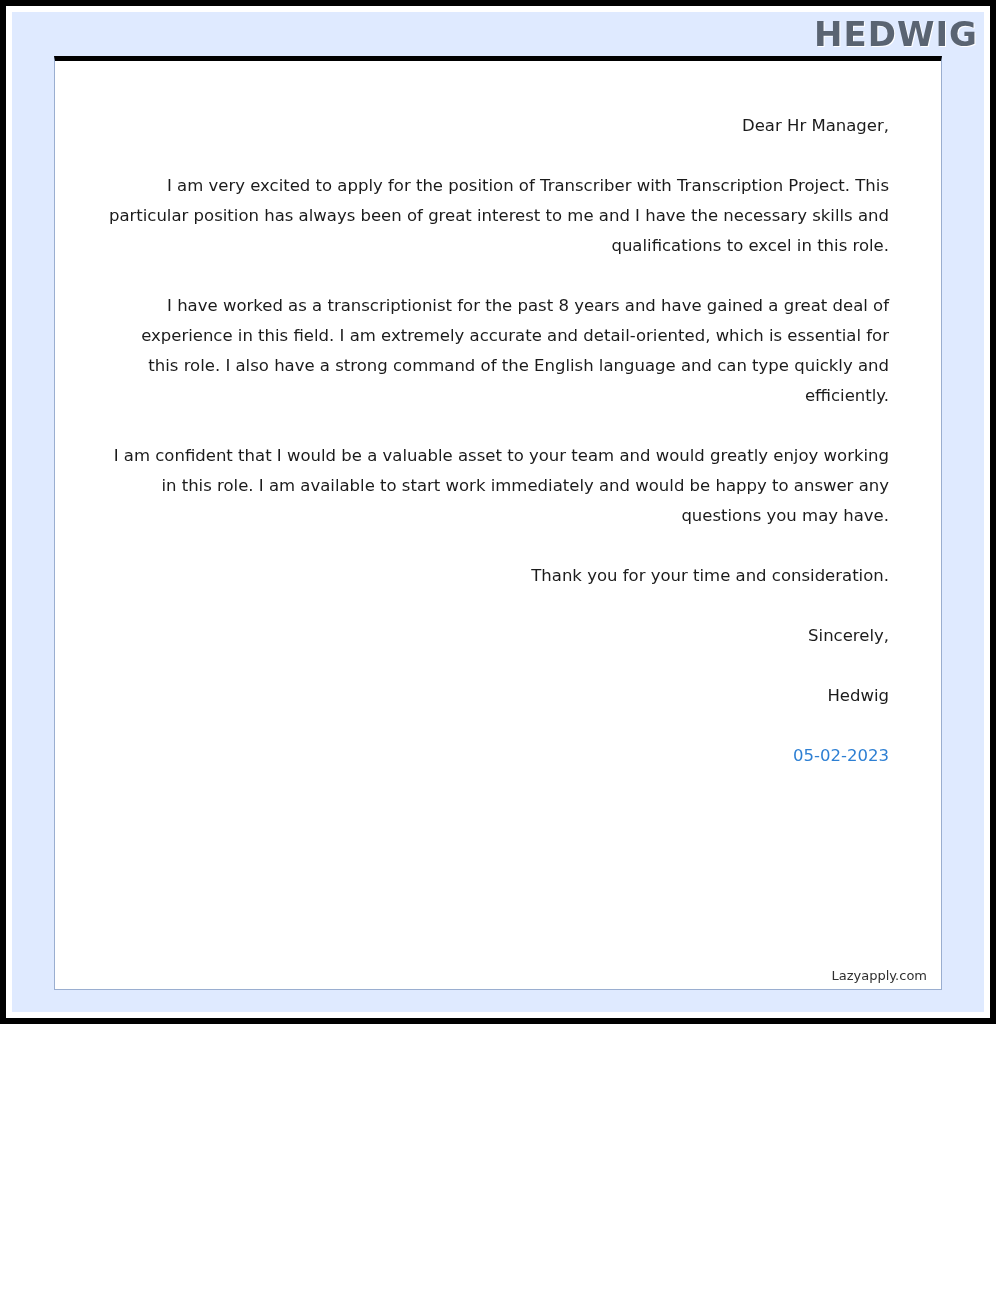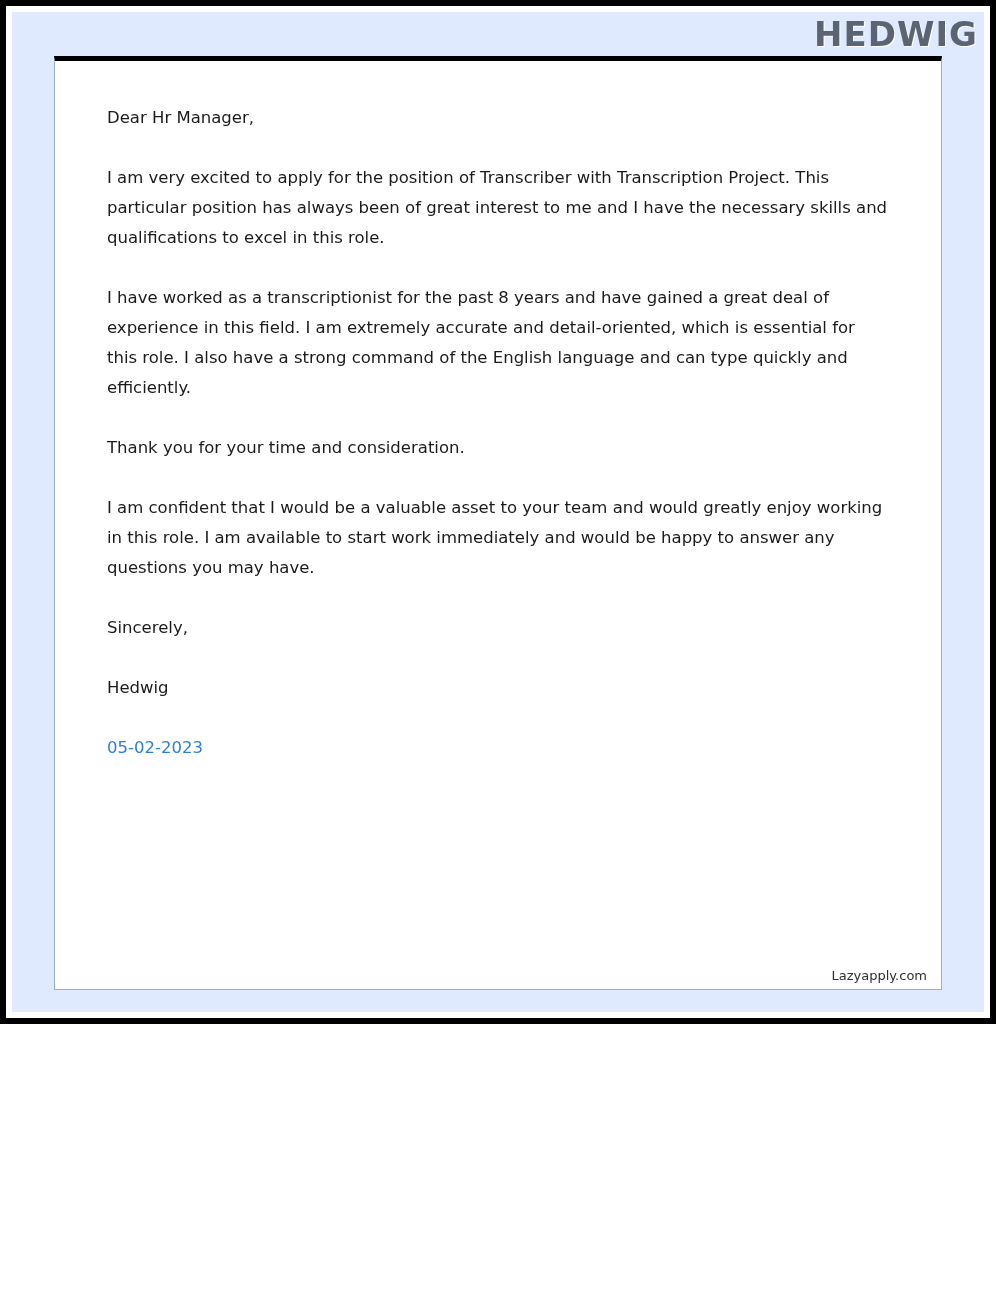--- a/index.html
+++ b/index.html
@@ -59,21 +59,22 @@
     border-top: 5px solid #000000;
     box-sizing: border-box;
   }
   .letter-body {
     padding: 42px 52px 0 52px;
     font-size: 16.5px;
     line-height: 30px;
     color: #1b1b1b;
   }
   .letter-body p {
-    margin: 0 0 30px 0;
+    margin: 8px 0 30px 0;
+    text-align: right;
   }
   .date {
     color: #2d7fd3;
     margin: 0;
   }
   .footer-note {
     position: absolute;
     right: 14px;
     bottom: 6px;
     font-size: 13px;
@@ -89,22 +90,22 @@
 
     <div class="letterhead">
       <div class="brand">HEDWIG</div>
     </div>
 
     <div class="sheet">
       <div class="letter-body">
         <p>Dear Hr Manager,</p>
         <p>I am very excited to apply for the position of Transcriber with Transcription Project. This particular position has always been of great interest to me and I have the necessary skills and qualifications to excel in this role.</p>
         <p>I have worked as a transcriptionist for the past 8 years and have gained a great deal of experience in this field. I am extremely accurate and detail-oriented, which is essential for this role. I also have a strong command of the English language and can type quickly and efficiently.</p>
+        <p>I am confident that I would be a valuable asset to your team and would greatly enjoy working in this role. I am available to start work immediately and would be happy to answer any questions you may have.</p>
         <p>Thank you for your time and consideration.</p>
-        <p>I am confident that I would be a valuable asset to your team and would greatly enjoy working in this role. I am available to start work immediately and would be happy to answer any questions you may have.</p>
         <p>Sincerely,</p>
         <p>Hedwig</p>
         <p class="date" style="color: rgb(45, 127, 211);">05-02-2023</p>
       </div>
       <div class="footer-note">Lazyapply.com</div>
     </div>
 
   </div>
 </div>
 

